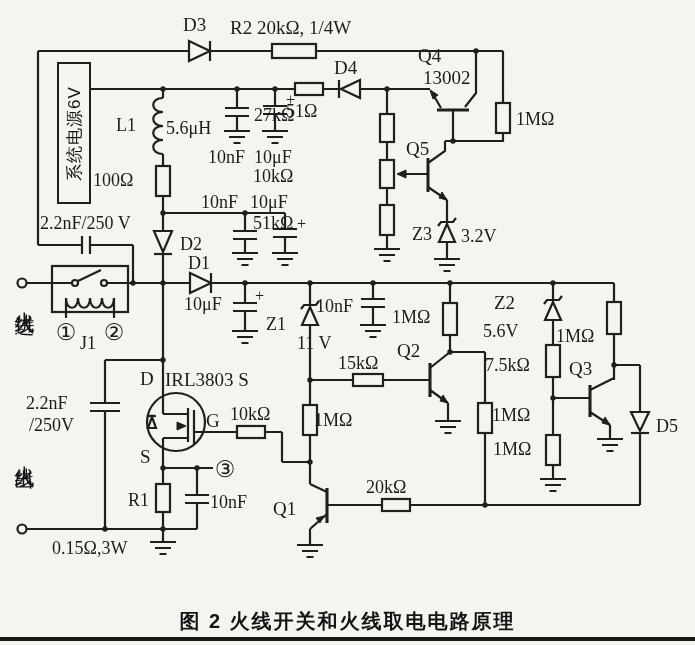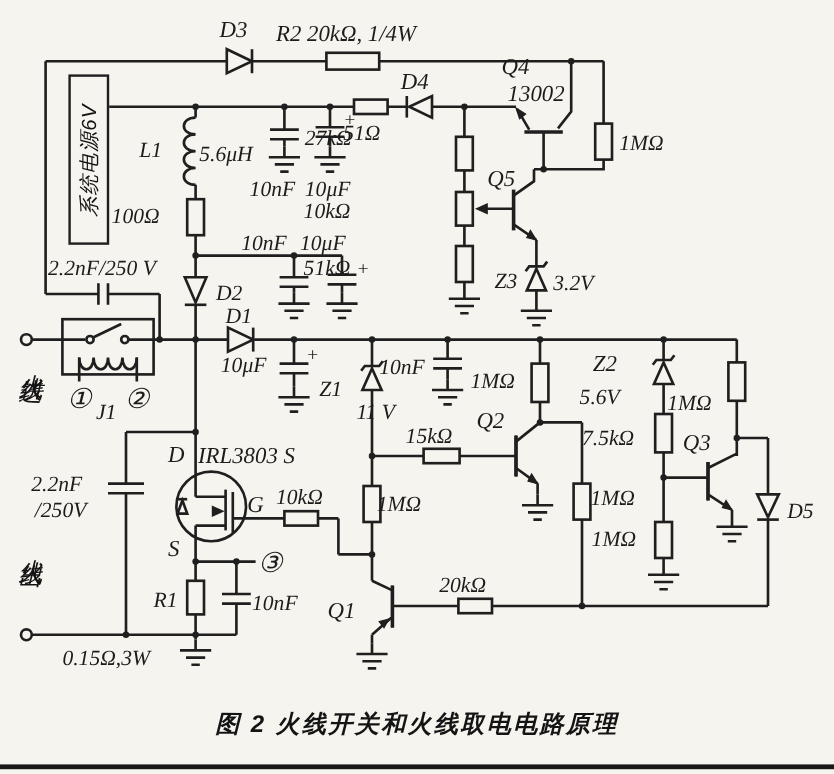--- a/index.html
+++ b/index.html
@@ -1,21 +1,21 @@
 <!DOCTYPE html>
 <html><head>
 <meta charset="utf-8">
 <style>
   html,body{margin:0;padding:0;}
   body{
     width:695px;height:645px;position:relative;overflow:hidden;
     background:#f6f4ef;
     font-family:"Liberation Serif", serif;
   }
-  #stage{position:absolute;left:0;top:0;width:695px;height:479px;font-style:italic;}
+  #stage{position:absolute;left:0;top:0;width:695px;height:479px;}
   svg{position:absolute;left:0;top:0;}
   svg path, svg line, svg rect, svg circle, svg polygon.o{
     stroke:#1f1f1f; fill:none;
   }
   svg .w{stroke-width:2.2;}
   svg .thick{stroke-width:3;}
   svg .comp{stroke-width:2.2;}
   svg polygon.f{fill:#1f1f1f;stroke:#1f1f1f;stroke-width:1;}
   svg circle.dot{fill:#1f1f1f;stroke:none;}
   svg circle.term{fill:#f6f4ef;stroke:#1f1f1f;stroke-width:2.2;}
@@ -42,21 +42,21 @@
   }
   .vtext{
     writing-mode:vertical-rl;text-orientation:upright;
     font-size:20px;letter-spacing:2px;
     font-family:"Liberation Sans", sans-serif;
     z-index:3;
   }
   #fire-in{left:12px;top:296px;}
   #fire-out{left:12px;top:450px;}
   .caption{
-    left:0;top:590px;width:695px;text-align:center;
+    left:0;top:608px;width:695px;text-align:center;
     font-weight:bold;font-size:20px;letter-spacing:2px;
     font-family:"Liberation Sans", sans-serif;
     z-index:3;
   }
   .bottom-rule{
     left:0;top:637px;width:695px;height:4px;background:#181818;z-index:3;
   }
 </style>
 </head>
 <body>

